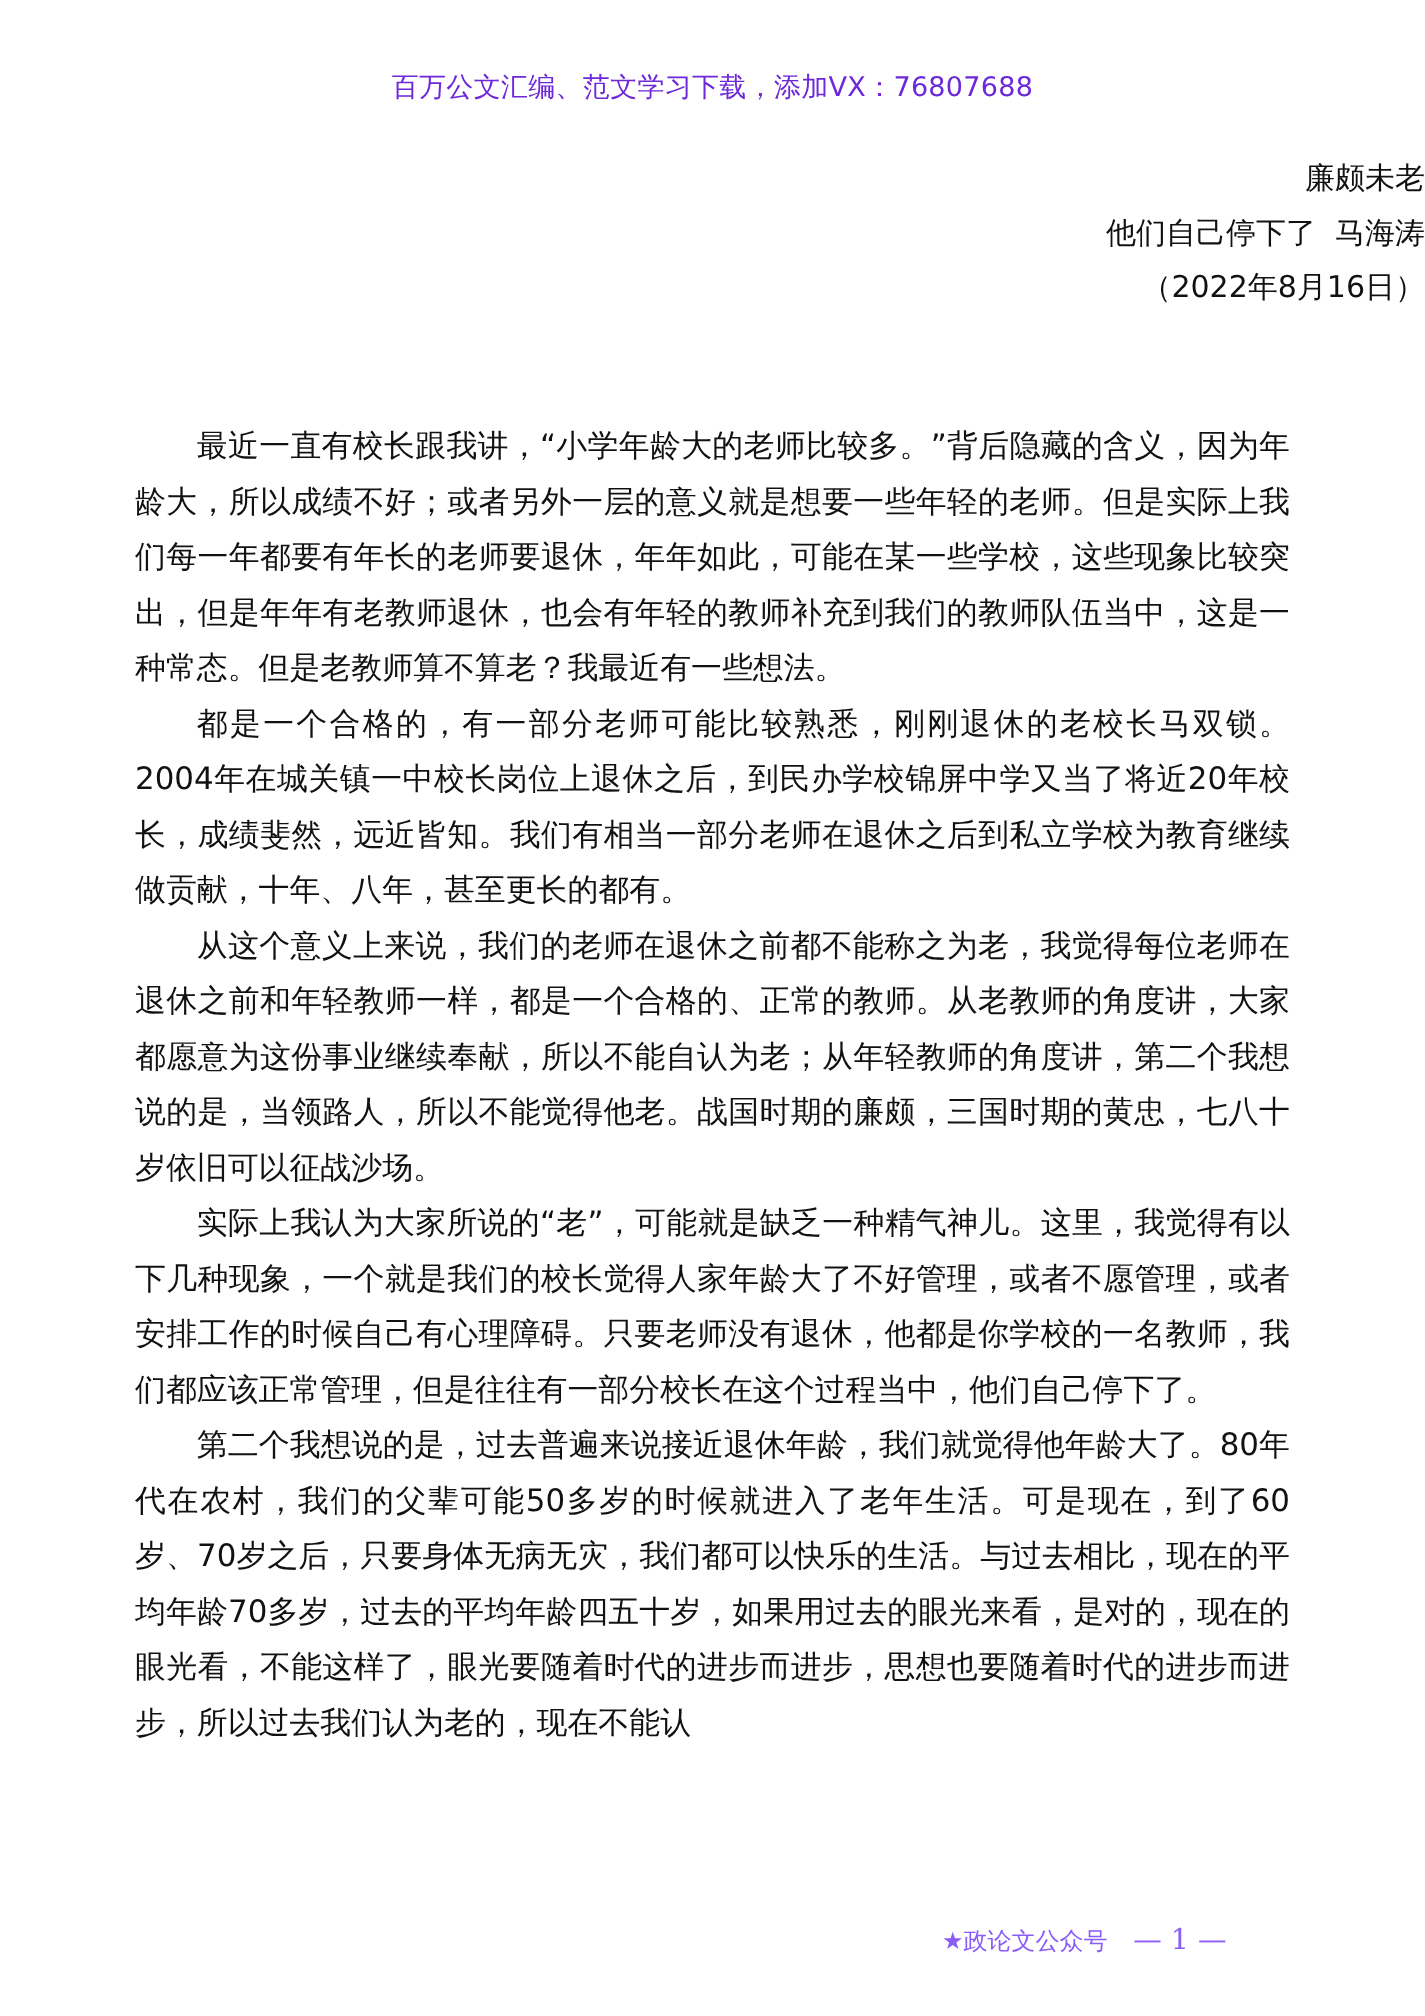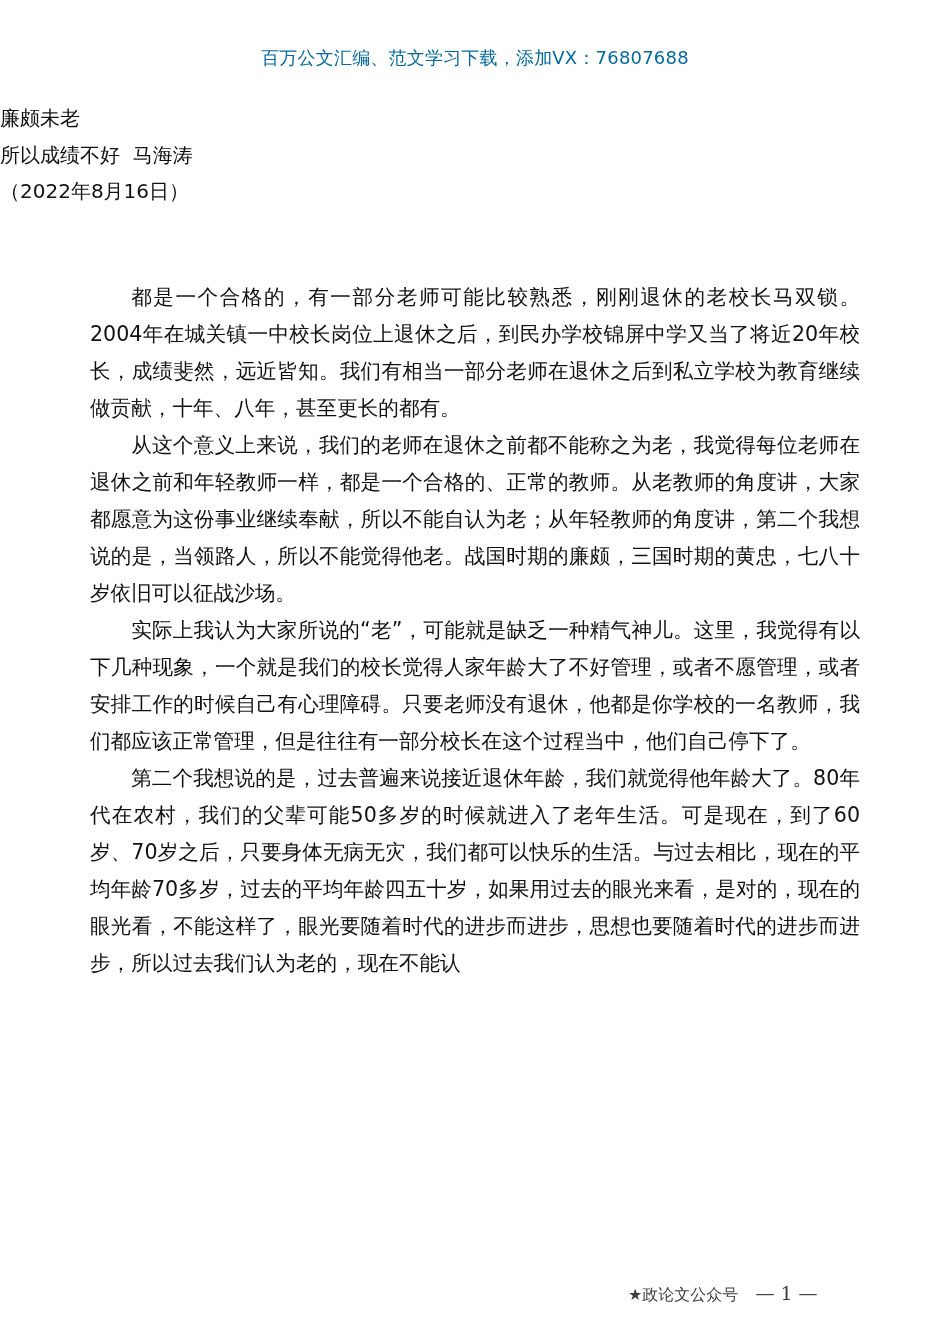--- a/index.html
+++ b/index.html
@@ -1,41 +1,42 @@
 <!DOCTYPE html>
 <html><head>
 <meta charset="utf-8">
 <style>
   html, body { margin:0; padding:0; background:#ffffff; }
   body { width:950px; height:1344px; position:relative; overflow:hidden;
          font-family:"DejaVu Sans", "Liberation Sans", sans-serif; color:#111; }
   .banner { position:absolute; top:46px; left:0; width:950px; text-align:center;
-            font-size:18px; color:#0369a1; letter-spacing:0.2px; }
-  .titles { position:absolute; top:100px; left:0; width:950px; text-align:left;
+            font-size:18px; color:#6d28d9; letter-spacing:0.2px; }
+  .titles { position:absolute; top:100px; left:0; width:950px; text-align:right;
             font-size:20px; line-height:36.5px; color:#111; }
   .titles div { white-space:nowrap; }
   .body { position:absolute; top:279px; left:90px; width:770px;
           font-size:20.6px; line-height:37px; color:#111; text-align:justify; }
   .para { margin:0; text-indent:2em; }
-  .footer { position:absolute; top:1282px; left:628px; font-size:16px; color:#404040;
+  .footer { position:absolute; top:1282px; left:628px; font-size:16px; color:#8b5cf6;
             white-space:nowrap; }
   .footer .pg { font-family:"DejaVu Serif", "Liberation Serif", serif; font-size:19px; margin-left:12px; }
 </style>
 </head>
 <body>
 
 <div class="banner">百万公文汇编、范文学习下载，添加VX：76807688</div>
 
 <div class="titles">
   <div>廉颇未老</div>
-  <div style="white-space:pre;">所以成绩不好  马海涛</div>
+  <div style="white-space:pre;">他们自己停下了  马海涛</div>
   <div>（2022年8月16日）</div>
 </div>
 
 <div class="body">
+  <p class="para">最近一直有校长跟我讲，“小学年龄大的老师比较多。”背后隐藏的含义，因为年龄大，所以成绩不好；或者另外一层的意义就是想要一些年轻的老师。但是实际上我们每一年都要有年长的老师要退休，年年如此，可能在某一些学校，这些现象比较突出，但是年年有老教师退休，也会有年轻的教师补充到我们的教师队伍当中，这是一种常态。但是老教师算不算老？我最近有一些想法。</p>
   <p class="para">都是一个合格的，有一部分老师可能比较熟悉，刚刚退休的老校长马双锁。2004年在城关镇一中校长岗位上退休之后，到民办学校锦屏中学又当了将近20年校长，成绩斐然，远近皆知。我们有相当一部分老师在退休之后到私立学校为教育继续做贡献，十年、八年，甚至更长的都有。</p>
   <p class="para">从这个意义上来说，我们的老师在退休之前都不能称之为老，我觉得每位老师在退休之前和年轻教师一样，都是一个合格的、正常的教师。从老教师的角度讲，大家都愿意为这份事业继续奉献，所以不能自认为老；从年轻教师的角度讲，第二个我想说的是，当领路人，所以不能觉得他老。战国时期的廉颇，三国时期的黄忠，七八十岁依旧可以征战沙场。</p>
   <p class="para">实际上我认为大家所说的“老”，可能就是缺乏一种精气神儿。这里，我觉得有以下几种现象，一个就是我们的校长觉得人家年龄大了不好管理，或者不愿管理，或者安排工作的时候自己有心理障碍。只要老师没有退休，他都是你学校的一名教师，我们都应该正常管理，但是往往有一部分校长在这个过程当中，他们自己停下了。</p>
   <p class="para">第二个我想说的是，过去普遍来说接近退休年龄，我们就觉得他年龄大了。80年代在农村，我们的父辈可能50多岁的时候就进入了老年生活。可是现在，到了60岁、70岁之后，只要身体无病无灾，我们都可以快乐的生活。与过去相比，现在的平均年龄70多岁，过去的平均年龄四五十岁，如果用过去的眼光来看，是对的，现在的眼光看，不能这样了，眼光要随着时代的进步而进步，思想也要随着时代的进步而进步，所以过去我们认为老的，现在不能认</p>
 </div>
 
 <div class="footer">
   <span>★政论文公众号</span>
   <span class="pg">— 1 —</span>
 </div>

